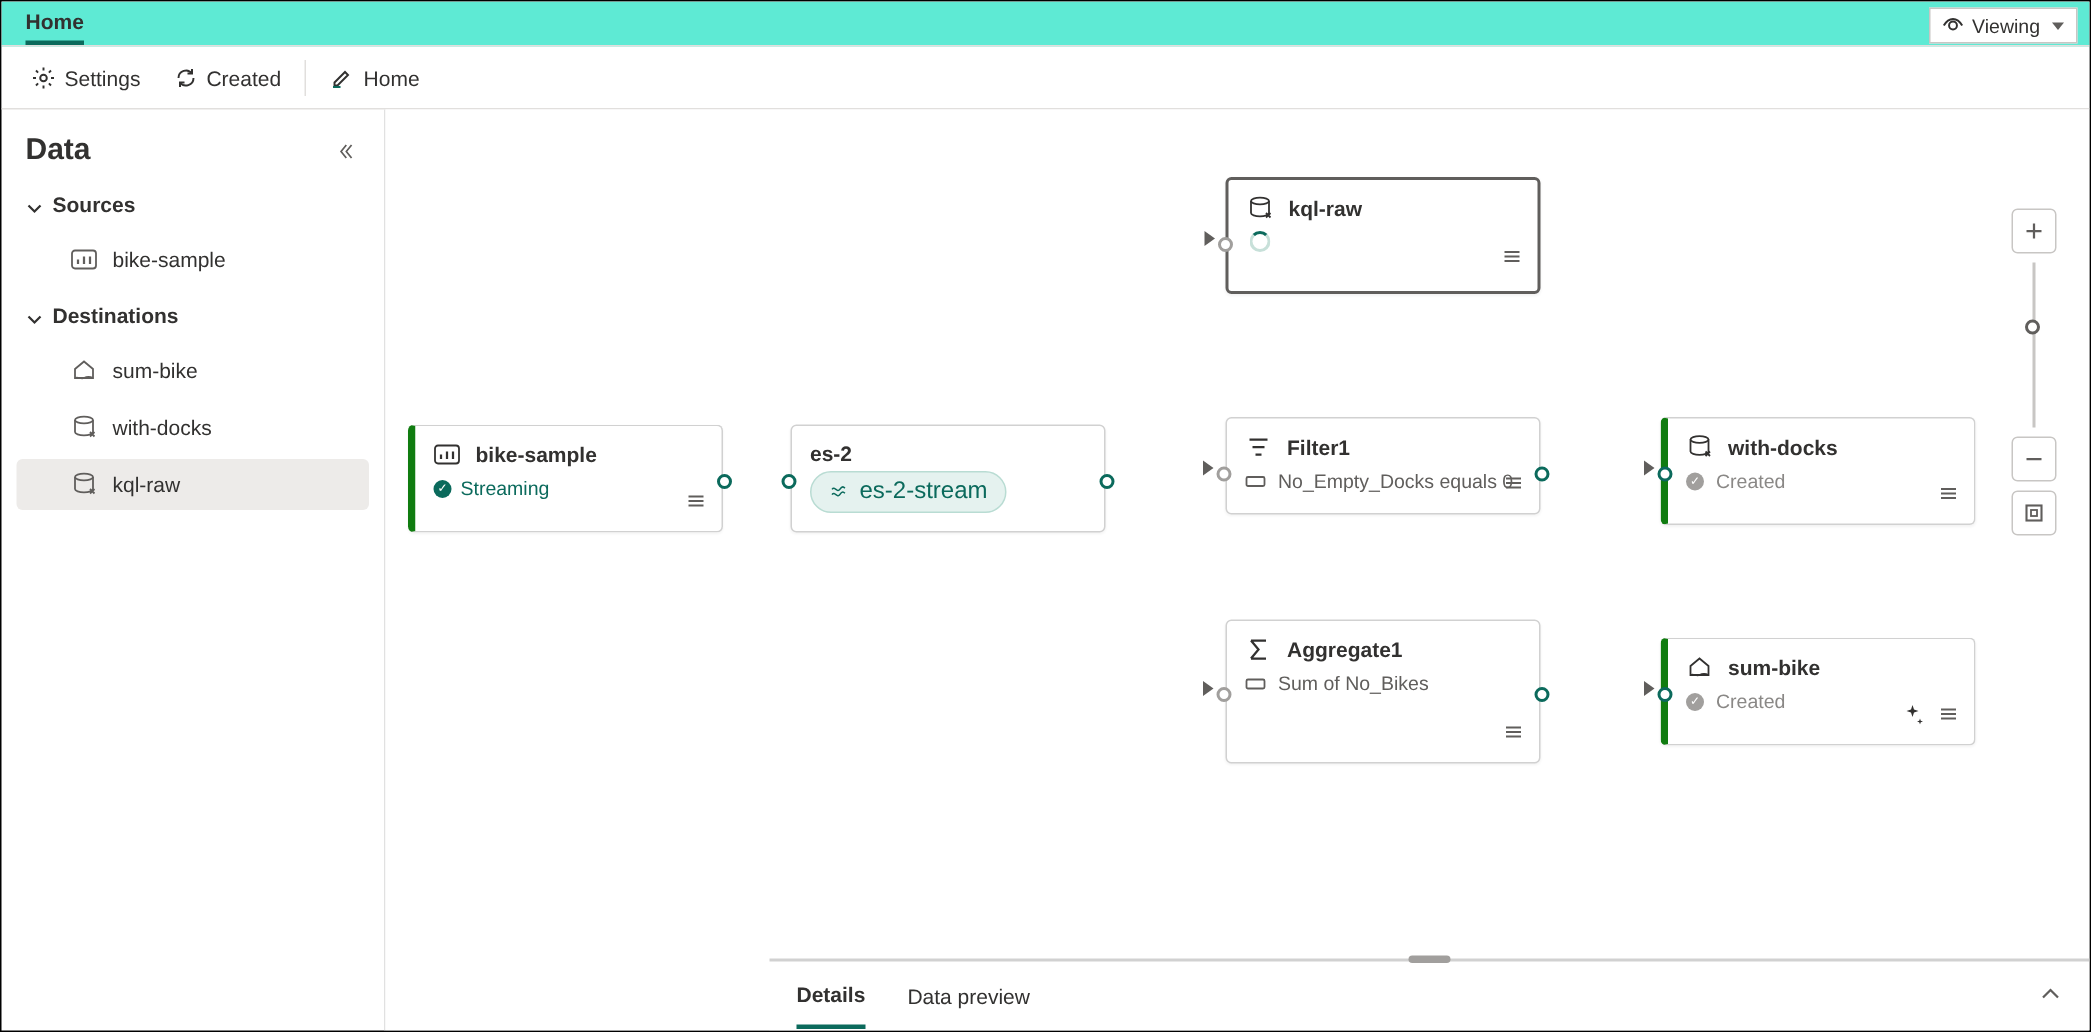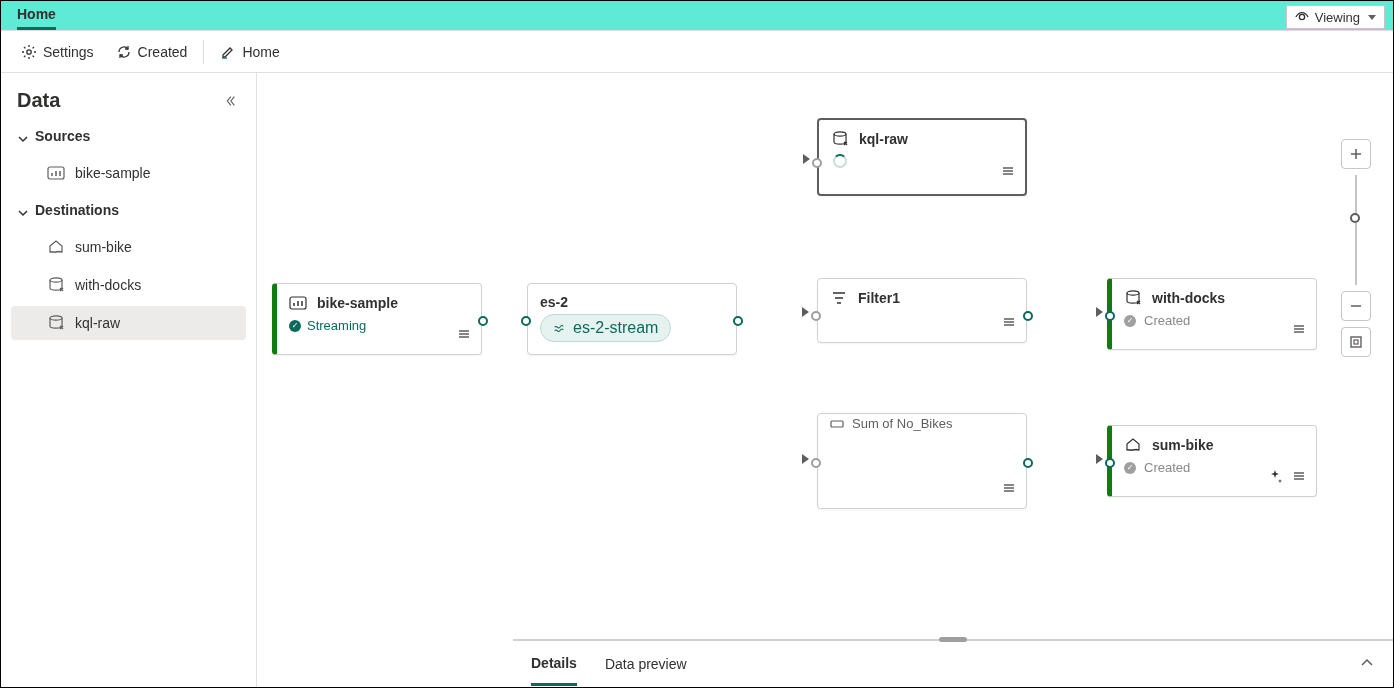--- a/index.html
+++ b/index.html
@@ -263,31 +263,47 @@
 
     <div class="node" style="left:560px; top:205px; width:210px; height:65px;">
       <div class="node-head">
         <span class="item-icon">
           <svg viewBox="0 0 18 18" width="18" height="18">
               <path d="M3 4h12M5 9h8M7 14h4" stroke="#323130" stroke-width="1.5"></path>
             </svg>
         </span>
         <span>Filter1</span>
       </div>
+      <div class="node-sub">
+        <span class="subicon">
+          <svg viewBox="0 0 14 14" width="14" height="14">
+              <rect x="1" y="4" width="12" height="6" rx="1" fill="none" stroke="#605e5c" stroke-width="1.2"></rect>
+            </svg>
+        </span>
+        <span>No_Empty_Docks equals 0</span>
+      </div>
       <span class="node-menu">
         <svg viewBox="0 0 14 14" width="14" height="14">
             <path d="M2 4h10M2 7h10M2 10h10" stroke="#605e5c" stroke-width="1.3"></path>
           </svg>
       </span>
       <div class="port grey" style="left:-7px; top:32px;"></div>
       <div class="arrowhead" style="left:-16px; top:28px;"></div>
       <div class="port" style="right:-7px; top:32px;"></div>
     </div>
 
     <div class="node" style="left:560px; top:340px; width:210px; height:96px;">
+      <div class="node-head">
+        <span class="item-icon">
+          <svg viewBox="0 0 18 18" width="18" height="18">
+              <path d="M4 3h10M4 15h10M4 3l5 6-5 6" fill="none" stroke="#323130" stroke-width="1.5"></path>
+            </svg>
+        </span>
+        <span>Aggregate1</span>
+      </div>
       <div class="node-sub">
         <span class="subicon">
           <svg viewBox="0 0 14 14" width="14" height="14">
               <rect x="1" y="4" width="12" height="6" rx="1" fill="none" stroke="#605e5c" stroke-width="1.2"></rect>
             </svg>
         </span>
         <span>Sum of No_Bikes</span>
       </div>
       <span class="node-menu">
         <svg viewBox="0 0 14 14" width="14" height="14">

